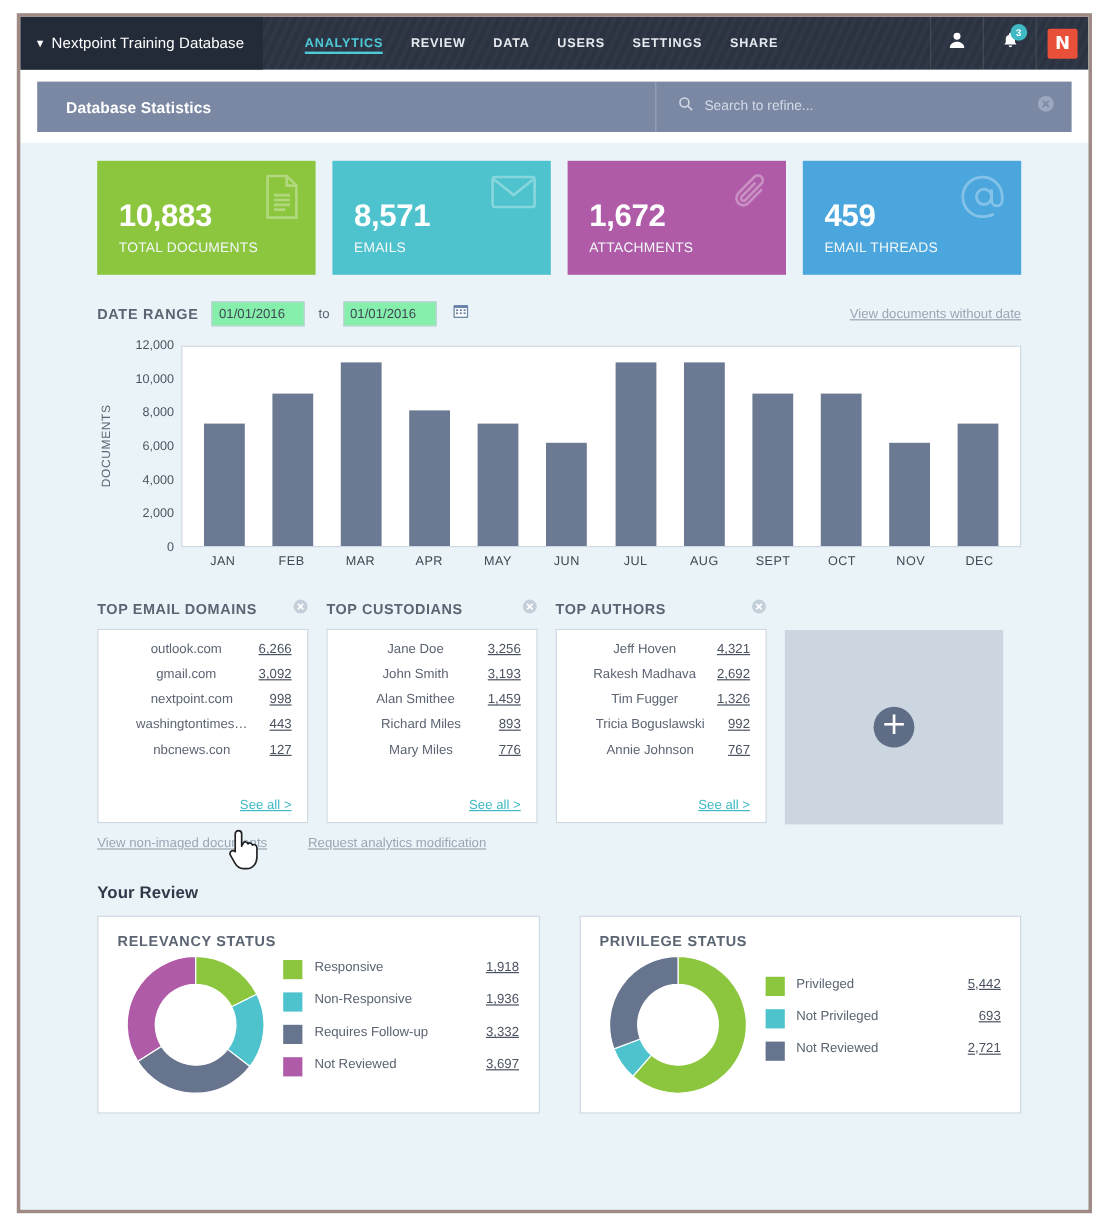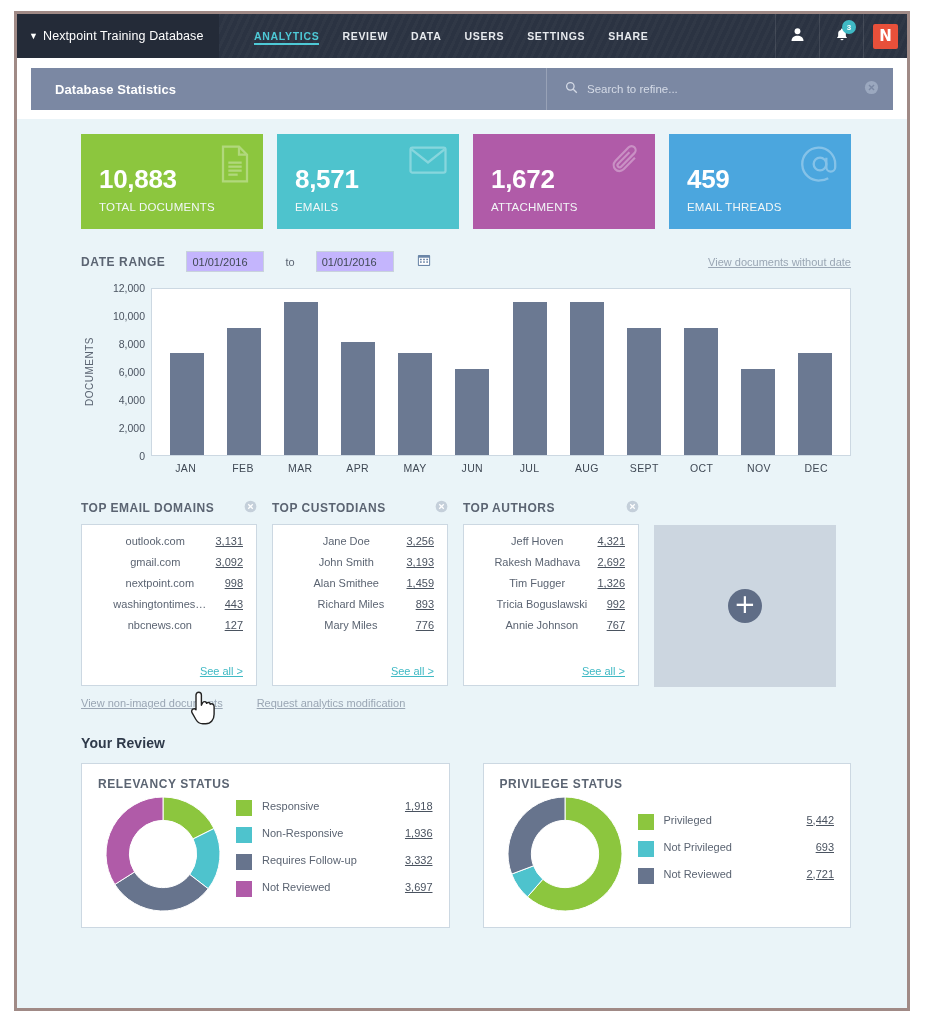--- a/index.html
+++ b/index.html
@@ -91,24 +91,24 @@
     padding: 32px 14px 0 18px; color: #ffffff; overflow: hidden;
   }
   .stat-num { font-size: 26px; font-weight: bold; letter-spacing: -.3px; line-height: 1; }
   .stat-label { font-size: 11.5px; margin-top: 9px; letter-spacing: .2px; color: #f2f7f7; }
   .stat-ico { position: absolute; right: 12px; top: 11px; opacity: .32; }
   
   .panel {
     margin: 22px 56px 0 64px;
     background: #eaf4f8;
   }
-  .daterange-row { display: flex; align-items: center; gap: 21px; }
+  .daterange-row { display: flex; align-items: center; gap: 11px; }
   .dr-label { font-size: 12px; font-weight: bold; color: #5b6472; letter-spacing: .6px; }
   .dr-input {
-    width: 78px; height: 21px; background: #c4b5fd;
+    width: 78px; height: 21px; background: #86efac;
     border: 1px solid #c8d2dc; font-size: 11px; color: #3f4854;
     padding: 0 5px; font-family: "Liberation Sans", sans-serif;
   }
   .dr-to { font-size: 11px; color: #5b6472; }
   .dr-cal { margin-left: 2px; }
   .dr-link {
     margin-left: auto; font-size: 11px; color: #9aa6b4;
     text-decoration: underline;
   }
   .chart-outer { display: flex; margin-top: 16px; }
@@ -401,21 +401,21 @@
             <div class="list-head">
               <span class="list-title">TOP EMAIL DOMAINS</span>
               <span class="list-close"><svg width="13" height="13" viewBox="0 0 16 16">
                   <circle cx="8" cy="8" r="7.2" fill="#c4cfda"></circle>
                   <path d="M5.2 5.2l5.6 5.6M10.8 5.2l-5.6 5.6" stroke="#ffffff" stroke-width="1.6"></path>
                 </svg></span>
             </div>
             <div class="list-card">
               <div class="list-row">
                 <span class="lname">outlook.com</span>
-                <span class="lval">3,131</span>
+                <span class="lval">6,266</span>
               </div>
               <div class="list-row">
                 <span class="lname">gmail.com</span>
                 <span class="lval">3,092</span>
               </div>
               <div class="list-row">
                 <span class="lname">nextpoint.com</span>
                 <span class="lval">998</span>
               </div>
               <div class="list-row">

